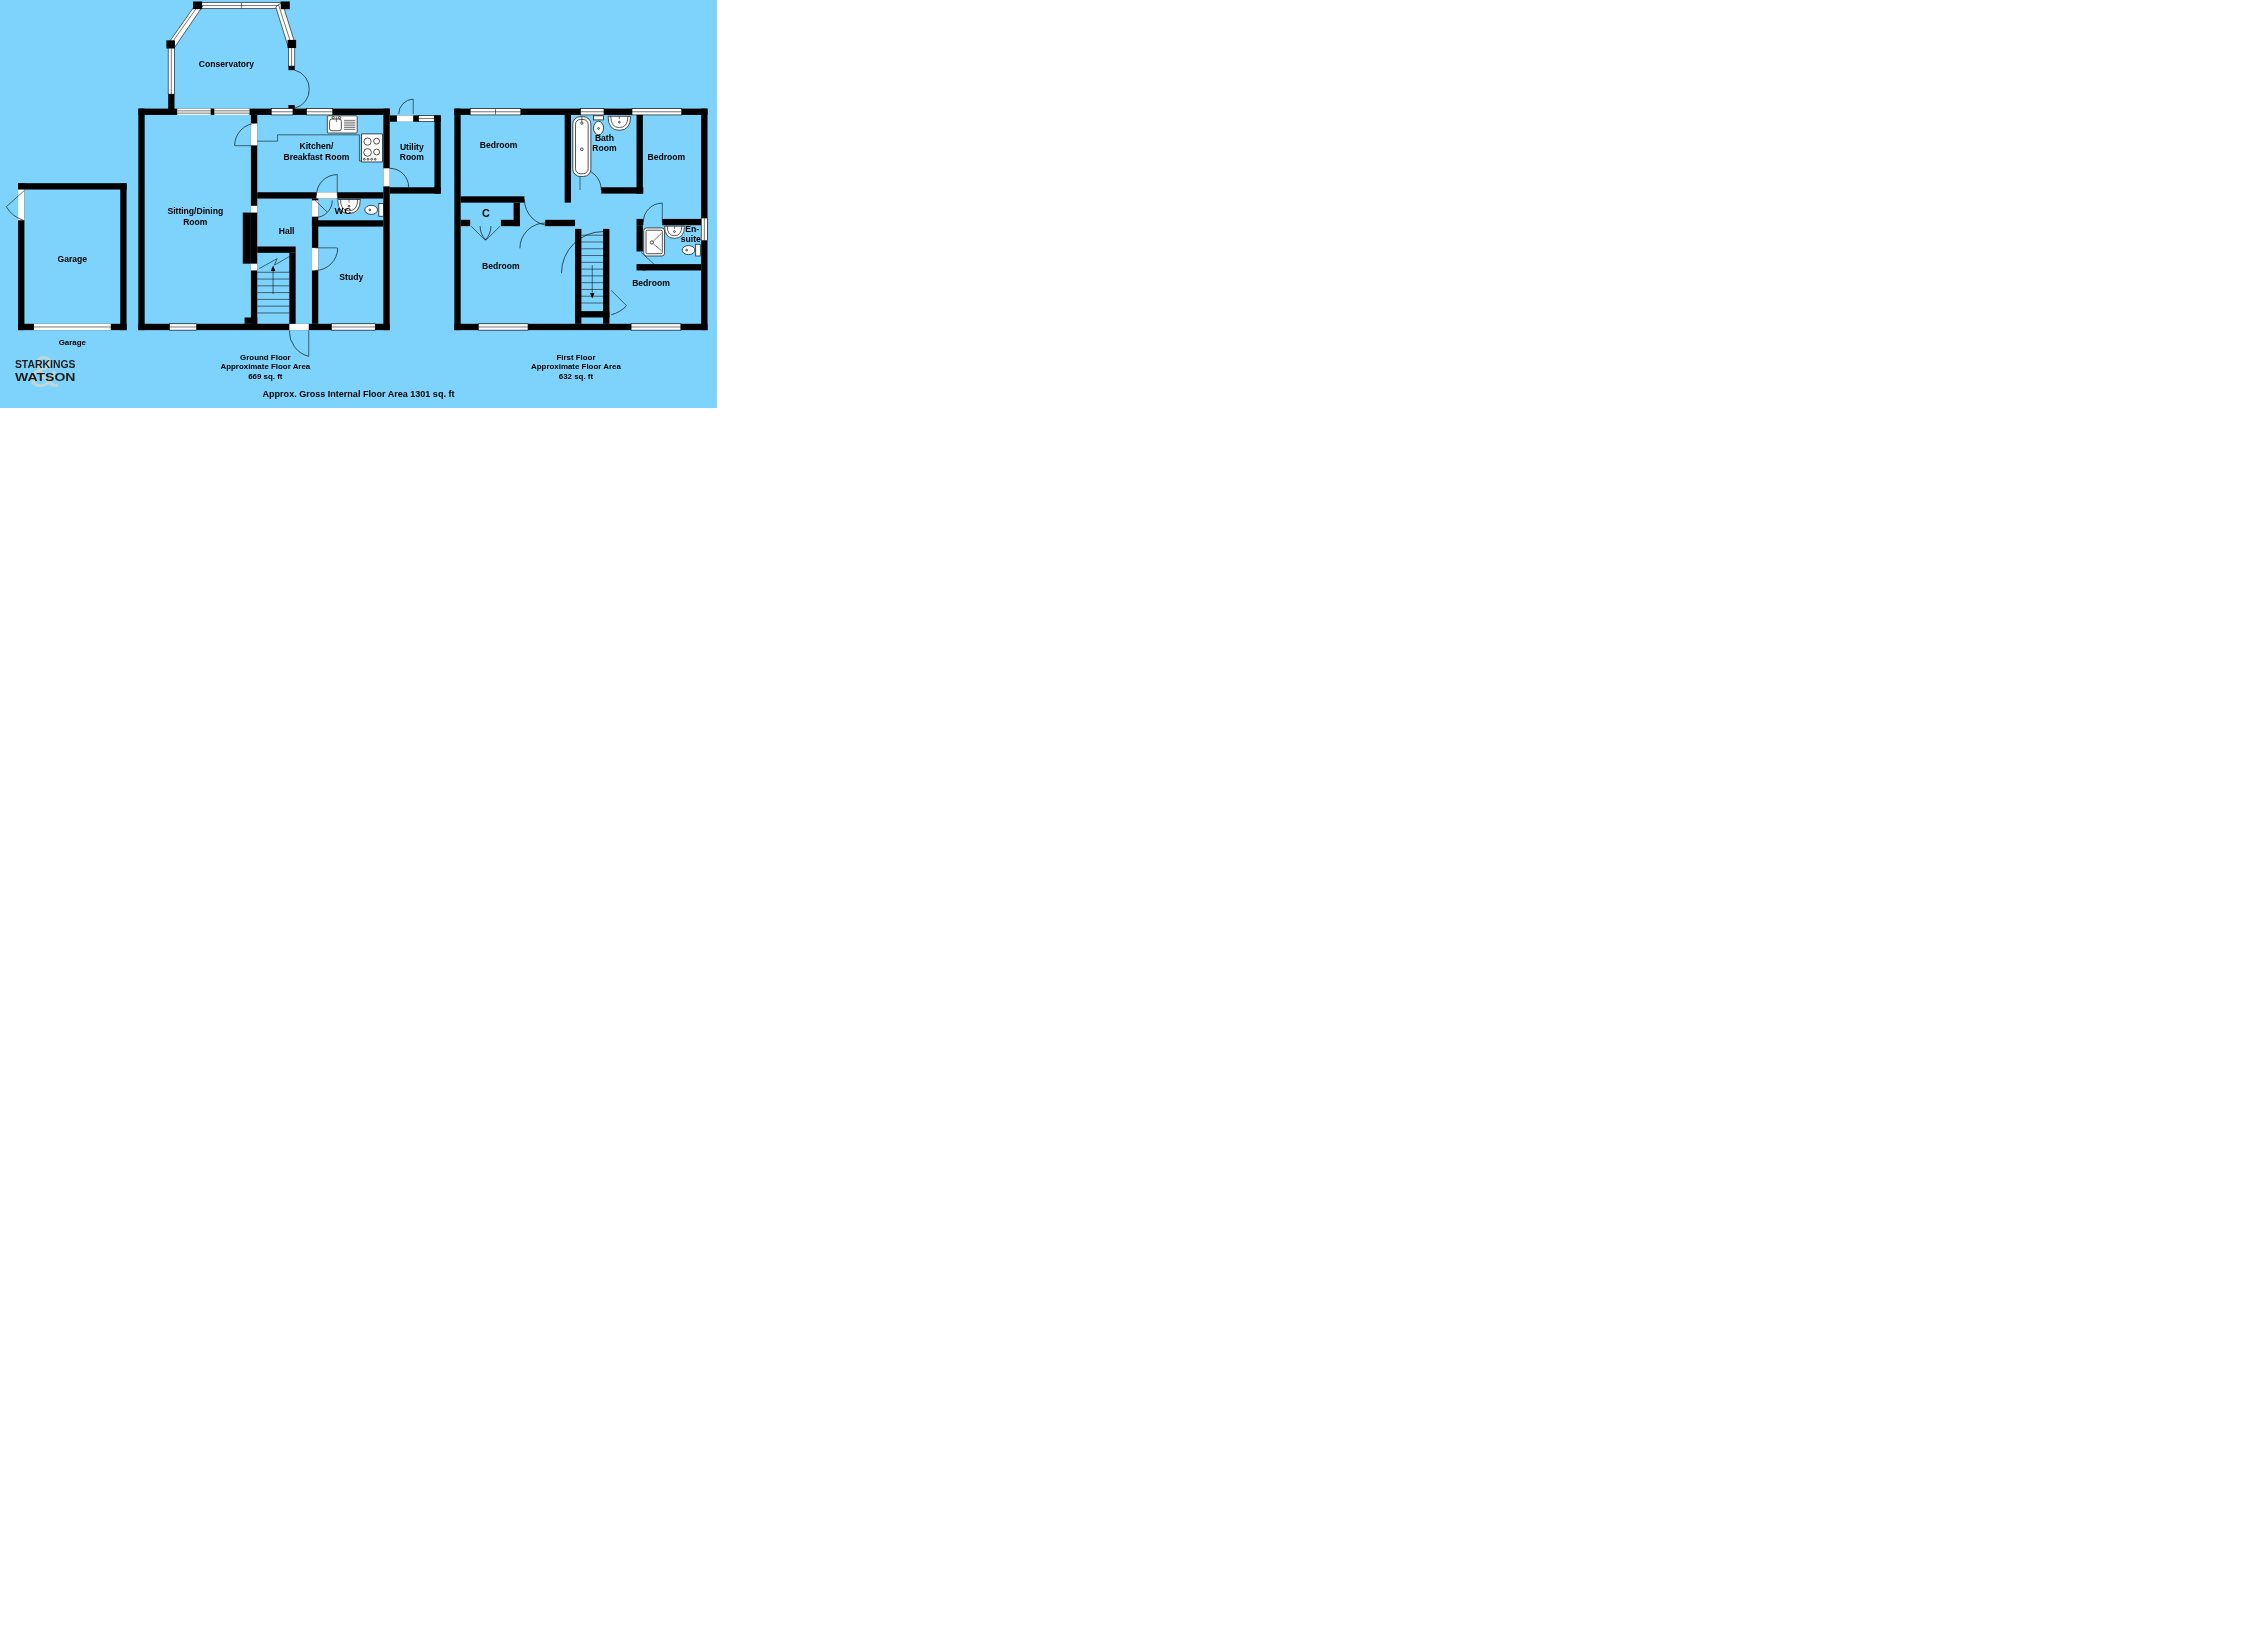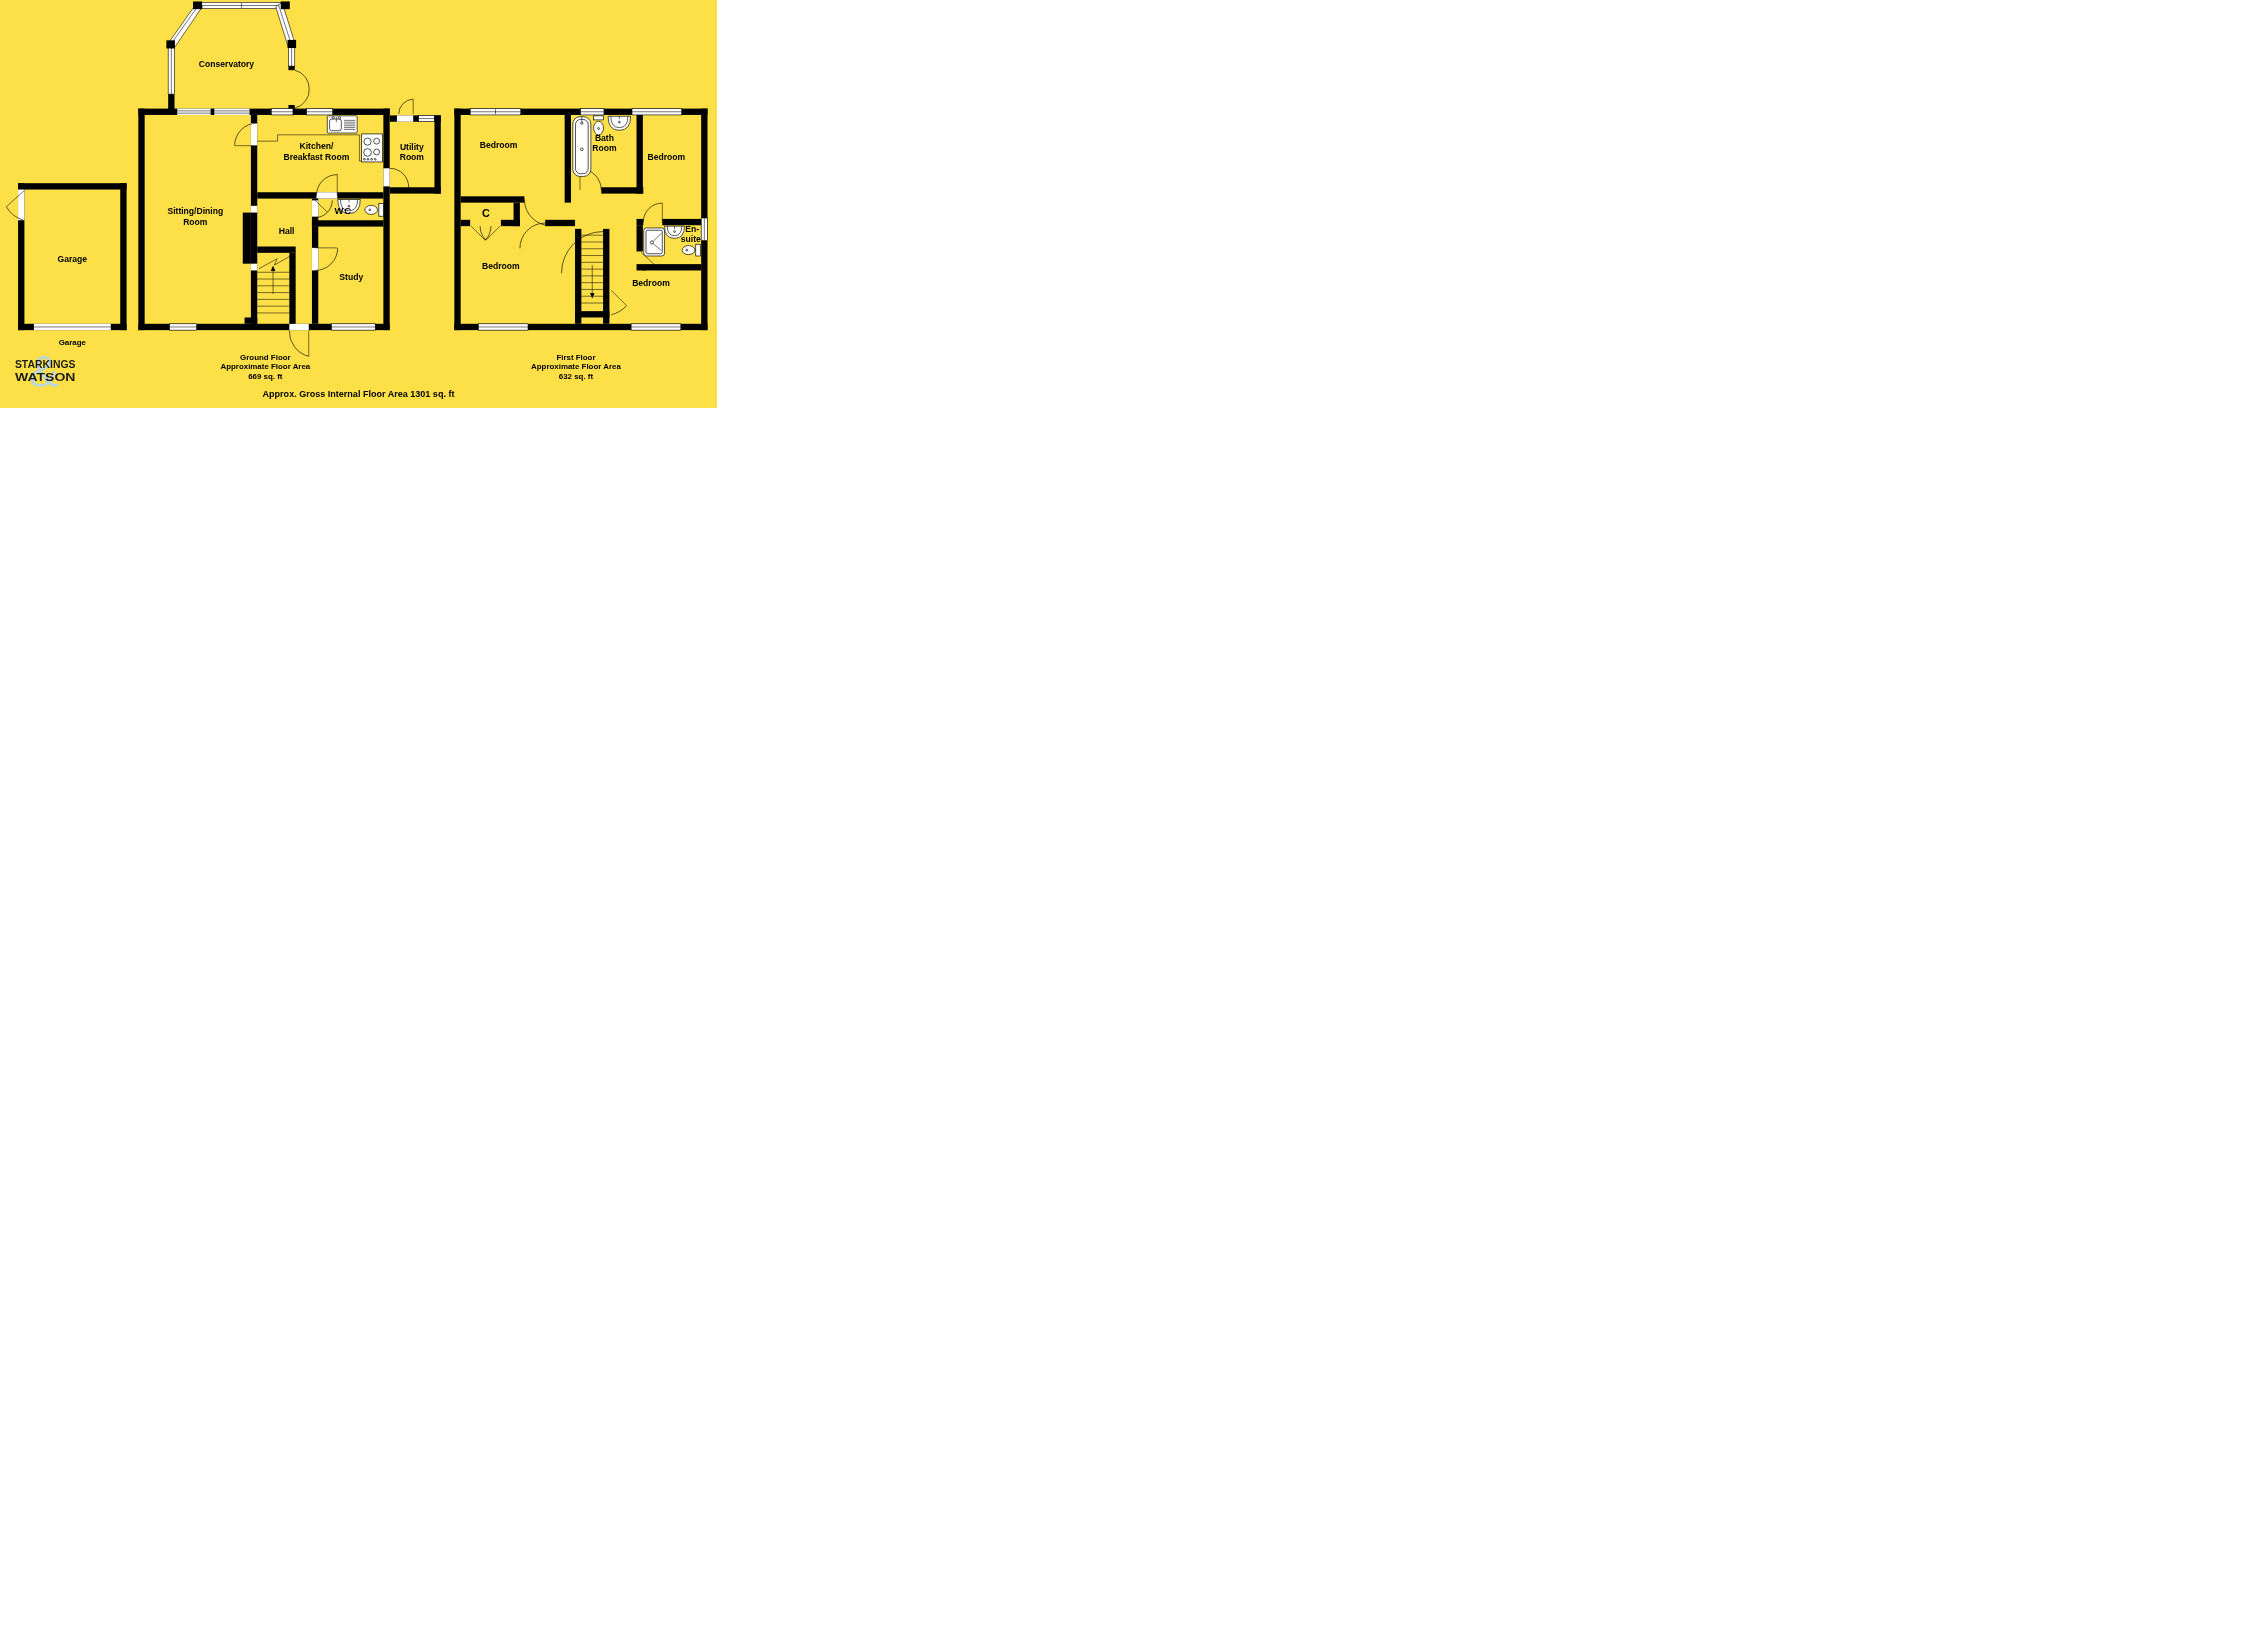--- a/index.html
+++ b/index.html
@@ -1,16 +1,16 @@
 <!DOCTYPE html>
 <html style="font-size:7.2px"><head>
 <meta charset="utf-8">
 <style>
   html,body{margin:0;padding:0;background:#ffffff;}
-  #stage{position:relative;width:717px;height:408px;background:#fde047;overflow:hidden;}
+  #stage{position:relative;width:717px;height:408px;background:#7dd3fc;overflow:hidden;}
   svg{position:absolute;inset:0;}
   .wall{fill:#000000;}
   .white{fill:#ffffff;}
   .win{fill:#ffffff;stroke:#000000;stroke-width:1.3;}
   .ln{stroke:#000000;stroke-width:1.2;fill:none;}
   .fx{fill:#ffffff;stroke:#000000;stroke-width:1.5;}
   .arc{stroke:#000000;stroke-width:1.4;fill:none;}
   .lbl{font:700 19px "Liberation Sans",sans-serif;fill:#000000;text-anchor:middle;}
   .lbl-wc{font:700 21px "Liberation Sans",sans-serif;fill:#000000;text-anchor:middle;letter-spacing:1.5px;}
   .lbl-c{font:700 24px "Liberation Sans",sans-serif;fill:#000000;text-anchor:middle;}

